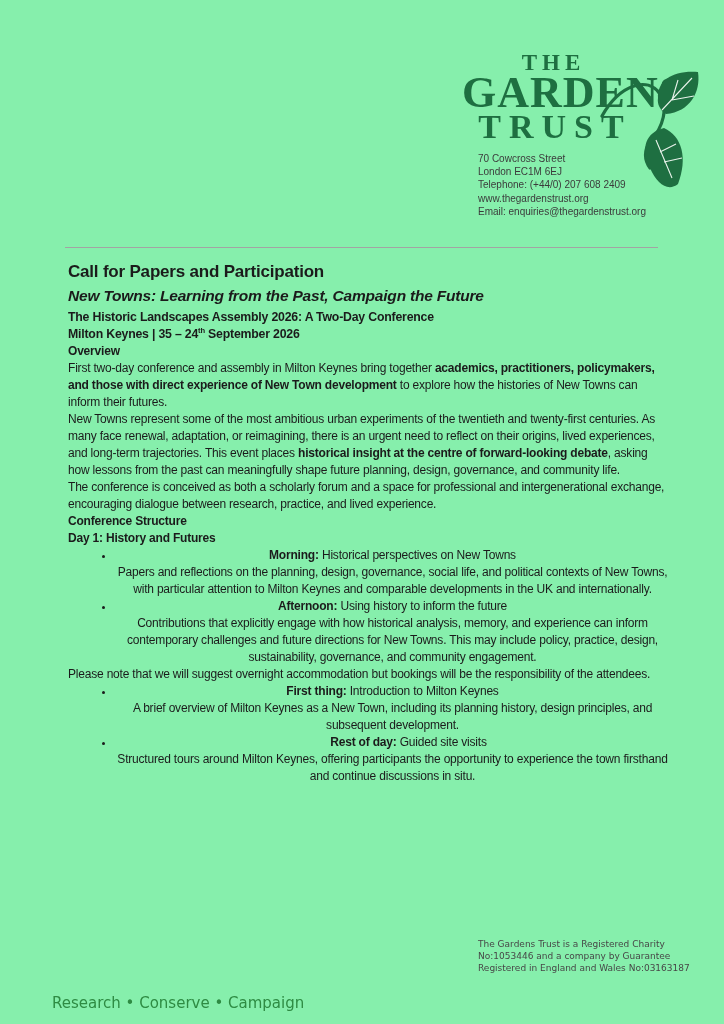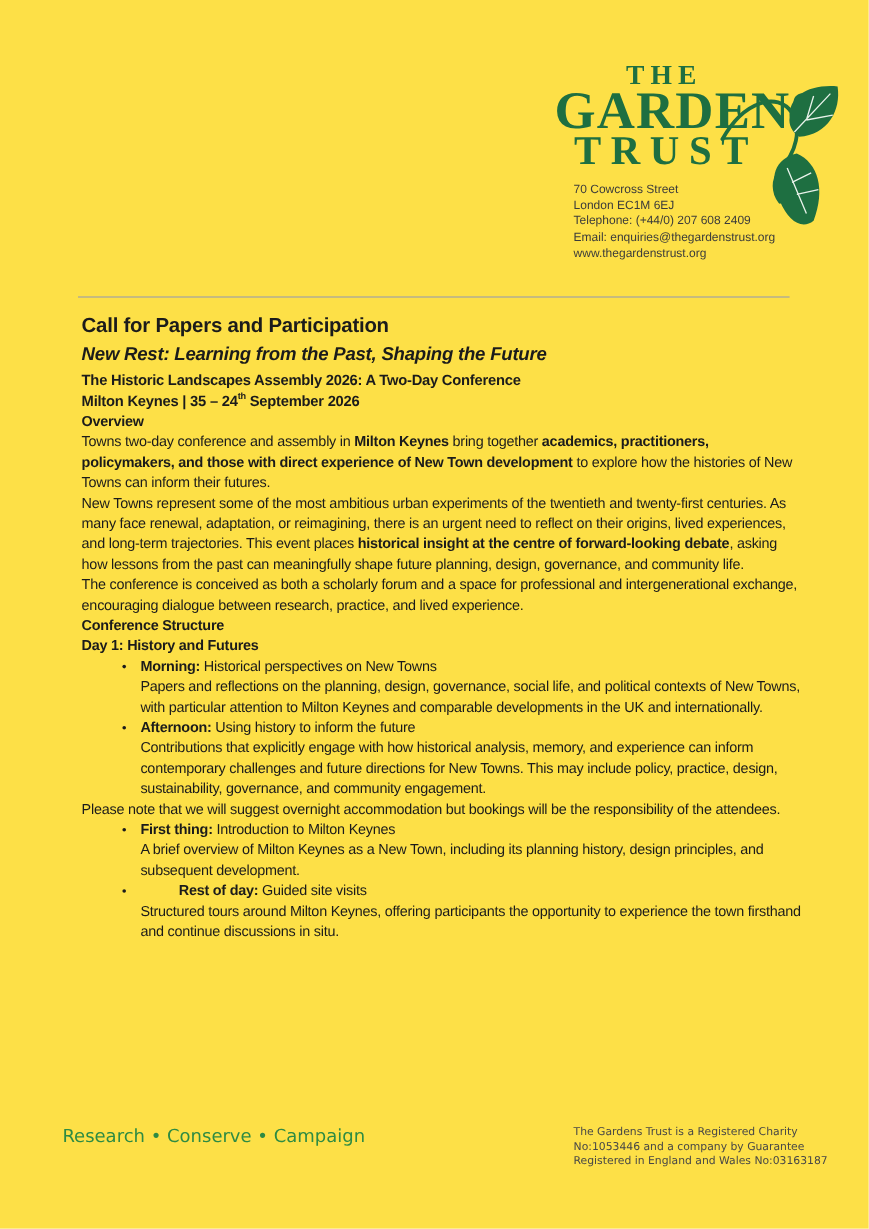--- a/index.html
+++ b/index.html
@@ -4,21 +4,21 @@
 <style>
   :root{
     --brand-green-dark:#1e6f41;
     --brand-green:#2e8b43;
     --text:#1b1b1b;
     --muted:#474747;
     --rule:#a3a3a3;
   }
   html,body{margin:0;padding:0;background:#fff;}
   .page{
-    position:relative;width:724px;height:1024px;background:#fde047;overflow:hidden;
+    position:relative;width:724px;height:1024px;background:#86efac;overflow:hidden;
     font-family:"Liberation Sans",sans-serif;color:var(--text);
   }
   
   .logo{
     position:absolute;left:462px;top:50px;width:178px;text-align:center;
     color:var(--brand-green-dark);font-family:"Liberation Serif",serif;font-weight:700;
   }
   .logo-the{font-size:23px;line-height:26px;letter-spacing:5px;text-indent:5px;}
   .logo-gardens{font-size:44px;line-height:34px;letter-spacing:1px;}
   .logo-trust{font-size:34px;line-height:33px;letter-spacing:8px;text-indent:8px;}
@@ -34,27 +34,27 @@
     position:absolute;left:68px;top:254px;width:600px;
     font-size:12px;line-height:17px;letter-spacing:-0.2px;
   }
   .content p{margin:0;}
   h1.title{font-size:17px;line-height:23px;margin:6px 0 2px;font-weight:700;}
   h2.subtitle{font-size:15.5px;line-height:21px;margin:0 0 3px;font-weight:700;font-style:italic;}
   .meta{font-weight:700;font-size:12.3px;line-height:17px;}
   sup{font-size:0.62em;line-height:0;vertical-align:super;text-align:center;}
   .sect{font-weight:700;margin-top:17px;}
   .sect-tight{font-weight:700;margin-top:0;}
-  ul.bullets{margin:0;padding:0 0 0 47px;list-style:disc;}
+  ul.bullets{margin:0;padding:0 0 0 47px;list-style:disc;text-align:center;}
   ul.bullets li{padding-left:2px;margin:0;}
   ul.bullets li::marker{font-size:0.95em;}
   .note{margin:18px 0 0 47px;}
   
   .tagline{
-    position:absolute;left:52px;top:938px;
+    position:absolute;left:52px;top:994px;
     font-family:"DejaVu Sans",sans-serif;font-size:15px;color:var(--brand-green);
   }
   .charity{
     position:absolute;left:478px;top:938px;width:215px;
     font-family:"DejaVu Sans",sans-serif;font-size:9px;line-height:12px;color:var(--muted);
   }
 </style>
 </head>
 <body>
 
@@ -71,35 +71,35 @@
     <path d="M58,30 C57,12 74,2 98,4 C101,24 90,44 66,46 C60,42 57,36 58,30 Z" fill="var(--brand-green-dark)"></path>
     <path d="M62,42 L92,10 M72,32 L78,12 M72,32 L94,28" fill="none" stroke="#e8f2ea" stroke-width="1.1"></path>
     <path d="M50,100 C40,80 46,64 64,60 C82,68 88,90 78,116 C68,124 57,116 50,100 Z" fill="var(--brand-green-dark)"></path>
     <path d="M56,72 L72,110 M60,84 L76,76 M64,94 L82,90" fill="none" stroke="#e8f2ea" stroke-width="1.1"></path>
   </svg>
 
   <div class="contact">
       <div>70 Cowcross Street</div>
       <div>London EC1M 6EJ</div>
       <div>Telephone: (+44/0) 207 608 2409</div>
+      <div>www.thegardenstrust.org</div>
       <div>Email: enquiries@thegardenstrust.org</div>
-      <div>www.thegardenstrust.org</div>
     </div>
 
   <div class="rule"></div>
 
   <div class="content">
 
     <h1 class="title">Call for Papers and Participation</h1>
-    <h2 class="subtitle">New Rest: Learning from the Past, Shaping the Future</h2>
+    <h2 class="subtitle">New Towns: Learning from the Past, Campaign the Future</h2>
     <p class="meta">The Historic Landscapes Assembly 2026: A Two-Day Conference</p>
     <p class="meta"><span>Milton Keynes | 35 – 24</span><sup>th</sup><span> September 2026</span></p>
 
     <p class="sect">Overview</p>
-    <p><span>Towns two-day conference and assembly in </span><span style="font-weight: 700;">Milton Keynes</span><span> bring together </span><span style="font-weight: 700;">academics, practitioners, policymakers, and those with direct experience of New Town development</span><span> to explore how the histories of New Towns can inform their futures.</span></p>
+    <p><span>First two-day conference and assembly in </span><span style="font-weight: 400;">Milton Keynes</span><span> bring together </span><span style="font-weight: 700;">academics, practitioners, policymakers, and those with direct experience of New Town development</span><span> to explore how the histories of New Towns can inform their futures.</span></p>
     <p><span>New Towns represent some of the most ambitious urban experiments of the twentieth and twenty-first centuries. As many face renewal, adaptation, or reimagining, there is an urgent need to reflect on their origins, lived experiences, and long-term trajectories. This event places </span><span style="font-weight: 700;">historical insight at the centre of forward-looking debate</span><span>, asking how lessons from the past can meaningfully shape future planning, design, governance, and community life.</span></p>
     <p><span>The conference is conceived as both a scholarly forum and a space for professional and intergenerational exchange, encouraging dialogue between research, practice, and lived experience.</span></p>
 
     <p class="sect">Conference Structure</p>
     <p class="sect-tight">Day 1: History and Futures</p>
     <ul class="bullets">
       <li><span style="font-weight: 700;">Morning:</span><span> Historical perspectives on New Towns</span><br><span>Papers and reflections on the planning, design, governance, social life, and political contexts of New Towns, with particular attention to Milton Keynes and comparable developments in the UK and internationally.</span></li>
       <li><span style="font-weight: 700;">Afternoon:</span><span> Using history to inform the future</span><br><span>Contributions that explicitly engage with how historical analysis, memory, and experience can inform contemporary challenges and future directions for New Towns. This may include policy, practice, design, sustainability, governance, and community engagement.</span></li>
     </ul>
 

